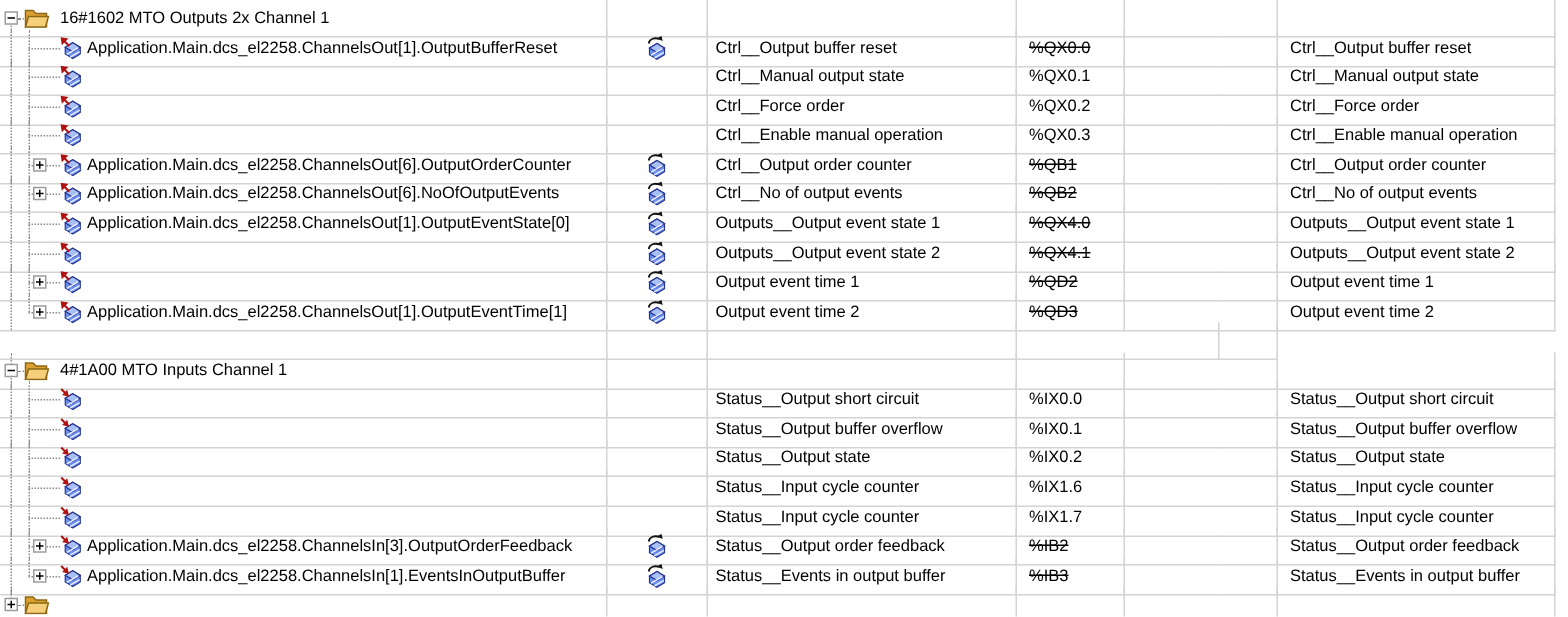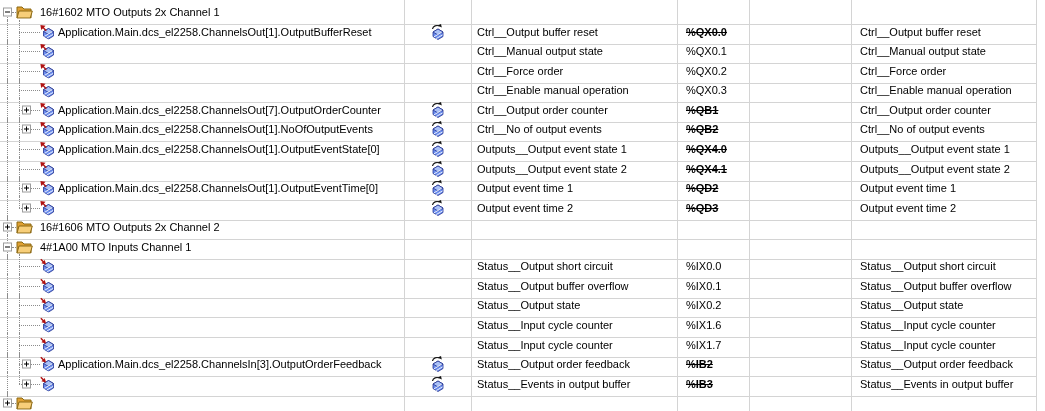--- a/index.html
+++ b/index.html
@@ -21,21 +21,21 @@
     box-sizing:border-box;
     border-right:1px solid var(--grid,#d4d4d4);
     border-bottom:1px solid var(--grid,#d4d4d4);
     display:flex;align-items:center;
     overflow:hidden;white-space:nowrap;
   }
   .c-channel{padding-left:5px;}
   .c-addr{padding-left:8px;}
   .c-type{padding-left:10px;margin-top:24px;}
   .c-desc{padding-left:8px;}
-  .struck{text-decoration:line-through;font-weight:bold;}
+  .struck{text-decoration:line-through;}
 
   
   .vline{position:absolute;width:0;border-left:1px dotted var(--dots,#8c8c8c);}
   .vline.root{left:7px;}
   .vline.child{left:19px;}
   .hline{position:absolute;top:50%;height:0;border-top:1px dotted var(--dots,#8c8c8c);}
   .hline.folder{left:12px;width:6px;}
   .hline.var{left:19px;width:21px;}
   .expand-box{
     position:absolute;top:50%;transform:translateY(-50%);
@@ -245,21 +245,21 @@
         </span>
       <span class="tree-icon var"><svg width="14" height="15" viewBox="0 0 14 15">
             <g transform="translate(3.5,4)">
               <polygon points="5,0 10,3 10,7.5 5,10.5 0,7.5 0,3" fill="#6c8ef0" stroke="#25348f" stroke-width="0.8"></polygon>
               <polygon points="5,0 10,3 5,6 0,3" fill="#a9c0f7" stroke="#25348f" stroke-width="0.8"></polygon>
               <path d="M1,7.8 L8.6,3.4 M3.2,9.6 L9.6,5.9" stroke="#e8eefb" stroke-width="1" fill="none"></path>
             </g>
             <path d="M2.6,2.6 L6.2,6.2" stroke="#b01212" stroke-width="1.4"></path>
             <polygon points="0.4,0.4 5.6,1.2 1.2,5.6" fill="#b01212"></polygon>
           </svg></span>
-      <span class="item-label var">Application.Main.dcs_el2258.ChannelsOut[7].OutputOrderCounter</span>
+      <span class="item-label var">Application.Main.dcs_el2258.ChannelsOut[6].OutputOrderCounter</span>
     </div>
     <div class="cell c-map">
       <span class="map-icon"><svg width="14" height="16" viewBox="0 0 14 16">
             <g transform="translate(2,5)">
               <polygon points="5,0 10,3 10,7.5 5,10.5 0,7.5 0,3" fill="#6c8ef0" stroke="#25348f" stroke-width="0.8"></polygon>
               <polygon points="5,0 10,3 5,6 0,3" fill="#a9c0f7" stroke="#25348f" stroke-width="0.8"></polygon>
               <path d="M1,7.8 L8.6,3.4 M3.2,9.6 L9.6,5.9" stroke="#e8eefb" stroke-width="1" fill="none"></path>
             </g>
             <path d="M1.5,5 C2,1.8 5.5,0.8 8.6,2" fill="none" stroke="#111" stroke-width="1.2"></path>
             <polygon points="10.8,3.4 10,0 6.6,1.6" fill="#111"></polygon>
@@ -290,21 +290,21 @@
         </span>
       <span class="tree-icon var"><svg width="14" height="15" viewBox="0 0 14 15">
             <g transform="translate(3.5,4)">
               <polygon points="5,0 10,3 10,7.5 5,10.5 0,7.5 0,3" fill="#6c8ef0" stroke="#25348f" stroke-width="0.8"></polygon>
               <polygon points="5,0 10,3 5,6 0,3" fill="#a9c0f7" stroke="#25348f" stroke-width="0.8"></polygon>
               <path d="M1,7.8 L8.6,3.4 M3.2,9.6 L9.6,5.9" stroke="#e8eefb" stroke-width="1" fill="none"></path>
             </g>
             <path d="M2.6,2.6 L6.2,6.2" stroke="#b01212" stroke-width="1.4"></path>
             <polygon points="0.4,0.4 5.6,1.2 1.2,5.6" fill="#b01212"></polygon>
           </svg></span>
-      <span class="item-label var">Application.Main.dcs_el2258.ChannelsOut[1].NoOfOutputEvents</span>
+      <span class="item-label var">Application.Main.dcs_el2258.ChannelsOut[6].NoOfOutputEvents</span>
     </div>
     <div class="cell c-map">
       <span class="map-icon"><svg width="14" height="16" viewBox="0 0 14 16">
             <g transform="translate(2,5)">
               <polygon points="5,0 10,3 10,7.5 5,10.5 0,7.5 0,3" fill="#6c8ef0" stroke="#25348f" stroke-width="0.8"></polygon>
               <polygon points="5,0 10,3 5,6 0,3" fill="#a9c0f7" stroke="#25348f" stroke-width="0.8"></polygon>
               <path d="M1,7.8 L8.6,3.4 M3.2,9.6 L9.6,5.9" stroke="#e8eefb" stroke-width="1" fill="none"></path>
             </g>
             <path d="M1.5,5 C2,1.8 5.5,0.8 8.6,2" fill="none" stroke="#111" stroke-width="1.2"></path>
             <polygon points="10.8,3.4 10,0 6.6,1.6" fill="#111"></polygon>
@@ -418,21 +418,20 @@
         </span>
       <span class="tree-icon var"><svg width="14" height="15" viewBox="0 0 14 15">
             <g transform="translate(3.5,4)">
               <polygon points="5,0 10,3 10,7.5 5,10.5 0,7.5 0,3" fill="#6c8ef0" stroke="#25348f" stroke-width="0.8"></polygon>
               <polygon points="5,0 10,3 5,6 0,3" fill="#a9c0f7" stroke="#25348f" stroke-width="0.8"></polygon>
               <path d="M1,7.8 L8.6,3.4 M3.2,9.6 L9.6,5.9" stroke="#e8eefb" stroke-width="1" fill="none"></path>
             </g>
             <path d="M2.6,2.6 L6.2,6.2" stroke="#b01212" stroke-width="1.4"></path>
             <polygon points="0.4,0.4 5.6,1.2 1.2,5.6" fill="#b01212"></polygon>
           </svg></span>
-      <span class="item-label var">Application.Main.dcs_el2258.ChannelsOut[1].OutputEventTime[0]</span>
     </div>
     <div class="cell c-map">
       <span class="map-icon"><svg width="14" height="16" viewBox="0 0 14 16">
             <g transform="translate(2,5)">
               <polygon points="5,0 10,3 10,7.5 5,10.5 0,7.5 0,3" fill="#6c8ef0" stroke="#25348f" stroke-width="0.8"></polygon>
               <polygon points="5,0 10,3 5,6 0,3" fill="#a9c0f7" stroke="#25348f" stroke-width="0.8"></polygon>
               <path d="M1,7.8 L8.6,3.4 M3.2,9.6 L9.6,5.9" stroke="#e8eefb" stroke-width="1" fill="none"></path>
             </g>
             <path d="M1.5,5 C2,1.8 5.5,0.8 8.6,2" fill="none" stroke="#111" stroke-width="1.2"></path>
             <polygon points="10.8,3.4 10,0 6.6,1.6" fill="#111"></polygon>
@@ -463,20 +462,21 @@
         </span>
       <span class="tree-icon var"><svg width="14" height="15" viewBox="0 0 14 15">
             <g transform="translate(3.5,4)">
               <polygon points="5,0 10,3 10,7.5 5,10.5 0,7.5 0,3" fill="#6c8ef0" stroke="#25348f" stroke-width="0.8"></polygon>
               <polygon points="5,0 10,3 5,6 0,3" fill="#a9c0f7" stroke="#25348f" stroke-width="0.8"></polygon>
               <path d="M1,7.8 L8.6,3.4 M3.2,9.6 L9.6,5.9" stroke="#e8eefb" stroke-width="1" fill="none"></path>
             </g>
             <path d="M2.6,2.6 L6.2,6.2" stroke="#b01212" stroke-width="1.4"></path>
             <polygon points="0.4,0.4 5.6,1.2 1.2,5.6" fill="#b01212"></polygon>
           </svg></span>
+      <span class="item-label var">Application.Main.dcs_el2258.ChannelsOut[1].OutputEventTime[1]</span>
     </div>
     <div class="cell c-map">
       <span class="map-icon"><svg width="14" height="16" viewBox="0 0 14 16">
             <g transform="translate(2,5)">
               <polygon points="5,0 10,3 10,7.5 5,10.5 0,7.5 0,3" fill="#6c8ef0" stroke="#25348f" stroke-width="0.8"></polygon>
               <polygon points="5,0 10,3 5,6 0,3" fill="#a9c0f7" stroke="#25348f" stroke-width="0.8"></polygon>
               <path d="M1,7.8 L8.6,3.4 M3.2,9.6 L9.6,5.9" stroke="#e8eefb" stroke-width="1" fill="none"></path>
             </g>
             <path d="M1.5,5 C2,1.8 5.5,0.8 8.6,2" fill="none" stroke="#111" stroke-width="1.2"></path>
             <polygon points="10.8,3.4 10,0 6.6,1.6" fill="#111"></polygon>
@@ -490,354 +490,341 @@
     </div>
     <div class="cell c-type">
       <span>UDINT</span>
     </div>
     <div class="cell c-default"></div>
     <div class="cell c-desc">
       <span>Output event time 2</span>
     </div>
   </div>
     <div class="row">
-    <div class="cell c-var">
-      <span class="vline root" style="top: 0px; bottom: 0px;"></span>
+    <div class="cell c-map">
+      
+    </div>
+    <div class="cell c-channel">
+      <span></span>
+    </div>
+    <div class="cell c-addr">
+      <span></span>
+    </div>
+    <div class="cell c-type">
+      <span></span>
+    </div>
+    <div class="cell c-default"></div>
+    <div class="cell c-desc">
+      <span></span>
+    </div>
+  </div>
+    <div class="row">
+    <div class="cell c-var">
+      <span class="vline root" style="top: 0px; bottom: 0px;"></span>
+
+      <span class="hline folder"></span>
+      <span class="expand-box minus folder">
+          <span class="ph"></span>
+        </span>
+      <span class="tree-icon folder"><svg width="17" height="13" viewBox="0 0 17 13">
+            <polygon points="1,12.5 1,1.5 6,1.5 8,3.5 15,3.5 15,12.5" fill="#dfa032" stroke="#8b6914"></polygon>
+            <polygon points="3,5.5 16.3,5.5 14.3,12.5 1,12.5" fill="#f7ce79" stroke="#8b6914"></polygon>
+          </svg></span>
+      <span class="item-label folder">4#1A00 MTO Inputs Channel 1</span>
+    </div>
+    <div class="cell c-map">
+      
+    </div>
+    <div class="cell c-channel">
+      <span></span>
+    </div>
+    <div class="cell c-addr">
+      <span></span>
+    </div>
+    <div class="cell c-type">
+      <span></span>
+    </div>
+    <div class="cell c-default"></div>
+    <div class="cell c-desc">
+      <span></span>
+    </div>
+  </div>
+    <div class="row">
+    <div class="cell c-var">
+      <span class="vline root" style="top: 0px; bottom: 0px;"></span>
+      <span class="vline child" style="top: 0px; bottom: 0px;"></span>
+      <span class="hline var"></span>
+
+      <span class="tree-icon var"><svg width="14" height="15" viewBox="0 0 14 15">
+            <g transform="translate(3.5,4)">
+              <polygon points="5,0 10,3 10,7.5 5,10.5 0,7.5 0,3" fill="#6c8ef0" stroke="#25348f" stroke-width="0.8"></polygon>
+              <polygon points="5,0 10,3 5,6 0,3" fill="#a9c0f7" stroke="#25348f" stroke-width="0.8"></polygon>
+              <path d="M1,7.8 L8.6,3.4 M3.2,9.6 L9.6,5.9" stroke="#e8eefb" stroke-width="1" fill="none"></path>
+            </g>
+            <path d="M0.8,0.8 L3.6,3.6" stroke="#b01212" stroke-width="1.4"></path>
+            <polygon points="6,6 4.8,1.4 1.4,4.8" fill="#b01212"></polygon>
+          </svg></span>
+      <span class="item-label var"></span>
+    </div>
+    <div class="cell c-map">
+      
+    </div>
+    <div class="cell c-channel">
+      <span>Status__Output short circuit</span>
+    </div>
+    <div class="cell c-addr">
+      <span>%IX0.0</span>
+    </div>
+    <div class="cell c-type">
+      <span>BIT</span>
+    </div>
+    <div class="cell c-default"></div>
+    <div class="cell c-desc">
+      <span>Status__Output short circuit</span>
+    </div>
+  </div>
+    <div class="row">
+    <div class="cell c-var">
+      <span class="vline root" style="top: 0px; bottom: 0px;"></span>
+      <span class="vline child" style="top: 0px; bottom: 0px;"></span>
+      <span class="hline var"></span>
+
+      <span class="tree-icon var"><svg width="14" height="15" viewBox="0 0 14 15">
+            <g transform="translate(3.5,4)">
+              <polygon points="5,0 10,3 10,7.5 5,10.5 0,7.5 0,3" fill="#6c8ef0" stroke="#25348f" stroke-width="0.8"></polygon>
+              <polygon points="5,0 10,3 5,6 0,3" fill="#a9c0f7" stroke="#25348f" stroke-width="0.8"></polygon>
+              <path d="M1,7.8 L8.6,3.4 M3.2,9.6 L9.6,5.9" stroke="#e8eefb" stroke-width="1" fill="none"></path>
+            </g>
+            <path d="M0.8,0.8 L3.6,3.6" stroke="#b01212" stroke-width="1.4"></path>
+            <polygon points="6,6 4.8,1.4 1.4,4.8" fill="#b01212"></polygon>
+          </svg></span>
+      <span class="item-label var"></span>
+    </div>
+    <div class="cell c-map">
+      
+    </div>
+    <div class="cell c-channel">
+      <span>Status__Output buffer overflow</span>
+    </div>
+    <div class="cell c-addr">
+      <span>%IX0.1</span>
+    </div>
+    <div class="cell c-type">
+      <span>BIT</span>
+    </div>
+    <div class="cell c-default"></div>
+    <div class="cell c-desc">
+      <span>Status__Output buffer overflow</span>
+    </div>
+  </div>
+    <div class="row">
+    <div class="cell c-var">
+      <span class="vline root" style="top: 0px; bottom: 0px;"></span>
+      <span class="vline child" style="top: 0px; bottom: 0px;"></span>
+      <span class="hline var"></span>
+
+      <span class="tree-icon var"><svg width="14" height="15" viewBox="0 0 14 15">
+            <g transform="translate(3.5,4)">
+              <polygon points="5,0 10,3 10,7.5 5,10.5 0,7.5 0,3" fill="#6c8ef0" stroke="#25348f" stroke-width="0.8"></polygon>
+              <polygon points="5,0 10,3 5,6 0,3" fill="#a9c0f7" stroke="#25348f" stroke-width="0.8"></polygon>
+              <path d="M1,7.8 L8.6,3.4 M3.2,9.6 L9.6,5.9" stroke="#e8eefb" stroke-width="1" fill="none"></path>
+            </g>
+            <path d="M0.8,0.8 L3.6,3.6" stroke="#b01212" stroke-width="1.4"></path>
+            <polygon points="6,6 4.8,1.4 1.4,4.8" fill="#b01212"></polygon>
+          </svg></span>
+      <span class="item-label var"></span>
+    </div>
+    <div class="cell c-map">
+      
+    </div>
+    <div class="cell c-channel">
+      <span>Status__Output state</span>
+    </div>
+    <div class="cell c-addr">
+      <span>%IX0.2</span>
+    </div>
+    <div class="cell c-type">
+      <span>BIT</span>
+    </div>
+    <div class="cell c-default"></div>
+    <div class="cell c-desc">
+      <span>Status__Output state</span>
+    </div>
+  </div>
+    <div class="row">
+    <div class="cell c-var">
+      <span class="vline root" style="top: 0px; bottom: 0px;"></span>
+      <span class="vline child" style="top: 0px; bottom: 0px;"></span>
+      <span class="hline var"></span>
+
+      <span class="tree-icon var"><svg width="14" height="15" viewBox="0 0 14 15">
+            <g transform="translate(3.5,4)">
+              <polygon points="5,0 10,3 10,7.5 5,10.5 0,7.5 0,3" fill="#6c8ef0" stroke="#25348f" stroke-width="0.8"></polygon>
+              <polygon points="5,0 10,3 5,6 0,3" fill="#a9c0f7" stroke="#25348f" stroke-width="0.8"></polygon>
+              <path d="M1,7.8 L8.6,3.4 M3.2,9.6 L9.6,5.9" stroke="#e8eefb" stroke-width="1" fill="none"></path>
+            </g>
+            <path d="M0.8,0.8 L3.6,3.6" stroke="#b01212" stroke-width="1.4"></path>
+            <polygon points="6,6 4.8,1.4 1.4,4.8" fill="#b01212"></polygon>
+          </svg></span>
+      <span class="item-label var"></span>
+    </div>
+    <div class="cell c-map">
+      
+    </div>
+    <div class="cell c-channel">
+      <span>Status__Input cycle counter</span>
+    </div>
+    <div class="cell c-addr">
+      <span>%IX1.6</span>
+    </div>
+    <div class="cell c-type">
+      <span>BIT</span>
+    </div>
+    <div class="cell c-default"></div>
+    <div class="cell c-desc">
+      <span>Status__Input cycle counter</span>
+    </div>
+  </div>
+    <div class="row">
+    <div class="cell c-var">
+      <span class="vline root" style="top: 0px; bottom: 0px;"></span>
+      <span class="vline child" style="top: 0px; bottom: 0px;"></span>
+      <span class="hline var"></span>
+
+      <span class="tree-icon var"><svg width="14" height="15" viewBox="0 0 14 15">
+            <g transform="translate(3.5,4)">
+              <polygon points="5,0 10,3 10,7.5 5,10.5 0,7.5 0,3" fill="#6c8ef0" stroke="#25348f" stroke-width="0.8"></polygon>
+              <polygon points="5,0 10,3 5,6 0,3" fill="#a9c0f7" stroke="#25348f" stroke-width="0.8"></polygon>
+              <path d="M1,7.8 L8.6,3.4 M3.2,9.6 L9.6,5.9" stroke="#e8eefb" stroke-width="1" fill="none"></path>
+            </g>
+            <path d="M0.8,0.8 L3.6,3.6" stroke="#b01212" stroke-width="1.4"></path>
+            <polygon points="6,6 4.8,1.4 1.4,4.8" fill="#b01212"></polygon>
+          </svg></span>
+      <span class="item-label var"></span>
+    </div>
+    <div class="cell c-map">
+      
+    </div>
+    <div class="cell c-channel">
+      <span>Status__Input cycle counter</span>
+    </div>
+    <div class="cell c-addr">
+      <span>%IX1.7</span>
+    </div>
+    <div class="cell c-type">
+      <span>BIT</span>
+    </div>
+    <div class="cell c-default"></div>
+    <div class="cell c-desc">
+      <span>Status__Input cycle counter</span>
+    </div>
+  </div>
+    <div class="row">
+    <div class="cell c-var">
+      <span class="vline root" style="top: 0px; bottom: 0px;"></span>
+      <span class="vline child" style="top: 0px; bottom: 0px;"></span>
+      <span class="hline var"></span>
+      <span class="expand-box plus var">
+          <span class="ph"></span>
+          <span class="pv"></span>
+        </span>
+      <span class="tree-icon var"><svg width="14" height="15" viewBox="0 0 14 15">
+            <g transform="translate(3.5,4)">
+              <polygon points="5,0 10,3 10,7.5 5,10.5 0,7.5 0,3" fill="#6c8ef0" stroke="#25348f" stroke-width="0.8"></polygon>
+              <polygon points="5,0 10,3 5,6 0,3" fill="#a9c0f7" stroke="#25348f" stroke-width="0.8"></polygon>
+              <path d="M1,7.8 L8.6,3.4 M3.2,9.6 L9.6,5.9" stroke="#e8eefb" stroke-width="1" fill="none"></path>
+            </g>
+            <path d="M0.8,0.8 L3.6,3.6" stroke="#b01212" stroke-width="1.4"></path>
+            <polygon points="6,6 4.8,1.4 1.4,4.8" fill="#b01212"></polygon>
+          </svg></span>
+      <span class="item-label var">Application.Main.dcs_el2258.ChannelsIn[3].OutputOrderFeedback</span>
+    </div>
+    <div class="cell c-map">
+      <span class="map-icon"><svg width="14" height="16" viewBox="0 0 14 16">
+            <g transform="translate(2,5)">
+              <polygon points="5,0 10,3 10,7.5 5,10.5 0,7.5 0,3" fill="#6c8ef0" stroke="#25348f" stroke-width="0.8"></polygon>
+              <polygon points="5,0 10,3 5,6 0,3" fill="#a9c0f7" stroke="#25348f" stroke-width="0.8"></polygon>
+              <path d="M1,7.8 L8.6,3.4 M3.2,9.6 L9.6,5.9" stroke="#e8eefb" stroke-width="1" fill="none"></path>
+            </g>
+            <path d="M1.5,5 C2,1.8 5.5,0.8 8.6,2" fill="none" stroke="#111" stroke-width="1.2"></path>
+            <polygon points="10.8,3.4 10,0 6.6,1.6" fill="#111"></polygon>
+          </svg></span>
+    </div>
+    <div class="cell c-channel">
+      <span>Status__Output order feedback</span>
+    </div>
+    <div class="cell c-addr">
+      <span class="struck">%IB2</span>
+    </div>
+    <div class="cell c-type">
+      <span>USINT</span>
+    </div>
+    <div class="cell c-default"></div>
+    <div class="cell c-desc">
+      <span>Status__Output order feedback</span>
+    </div>
+  </div>
+    <div class="row">
+    <div class="cell c-var">
+      <span class="vline root" style="top: 0px; bottom: 0px;"></span>
+      <span class="vline child" style="top: 0px; bottom: 50%;"></span>
+      <span class="hline var"></span>
+      <span class="expand-box plus var">
+          <span class="ph"></span>
+          <span class="pv"></span>
+        </span>
+      <span class="tree-icon var"><svg width="14" height="15" viewBox="0 0 14 15">
+            <g transform="translate(3.5,4)">
+              <polygon points="5,0 10,3 10,7.5 5,10.5 0,7.5 0,3" fill="#6c8ef0" stroke="#25348f" stroke-width="0.8"></polygon>
+              <polygon points="5,0 10,3 5,6 0,3" fill="#a9c0f7" stroke="#25348f" stroke-width="0.8"></polygon>
+              <path d="M1,7.8 L8.6,3.4 M3.2,9.6 L9.6,5.9" stroke="#e8eefb" stroke-width="1" fill="none"></path>
+            </g>
+            <path d="M0.8,0.8 L3.6,3.6" stroke="#b01212" stroke-width="1.4"></path>
+            <polygon points="6,6 4.8,1.4 1.4,4.8" fill="#b01212"></polygon>
+          </svg></span>
+      <span class="item-label var">Application.Main.dcs_el2258.ChannelsIn[1].EventsInOutputBuffer</span>
+    </div>
+    <div class="cell c-map">
+      <span class="map-icon"><svg width="14" height="16" viewBox="0 0 14 16">
+            <g transform="translate(2,5)">
+              <polygon points="5,0 10,3 10,7.5 5,10.5 0,7.5 0,3" fill="#6c8ef0" stroke="#25348f" stroke-width="0.8"></polygon>
+              <polygon points="5,0 10,3 5,6 0,3" fill="#a9c0f7" stroke="#25348f" stroke-width="0.8"></polygon>
+              <path d="M1,7.8 L8.6,3.4 M3.2,9.6 L9.6,5.9" stroke="#e8eefb" stroke-width="1" fill="none"></path>
+            </g>
+            <path d="M1.5,5 C2,1.8 5.5,0.8 8.6,2" fill="none" stroke="#111" stroke-width="1.2"></path>
+            <polygon points="10.8,3.4 10,0 6.6,1.6" fill="#111"></polygon>
+          </svg></span>
+    </div>
+    <div class="cell c-channel">
+      <span>Status__Events in output buffer</span>
+    </div>
+    <div class="cell c-addr">
+      <span class="struck">%IB3</span>
+    </div>
+    <div class="cell c-type">
+      <span>USINT</span>
+    </div>
+    <div class="cell c-default"></div>
+    <div class="cell c-desc">
+      <span>Status__Events in output buffer</span>
+    </div>
+  </div>
+    <div class="row">
+    <div class="cell c-var">
+      <span class="vline root" style="top: 0px; bottom: 50%;"></span>
 
       <span class="hline folder"></span>
       <span class="expand-box plus folder">
           <span class="ph"></span>
           <span class="pv"></span>
         </span>
       <span class="tree-icon folder"><svg width="17" height="13" viewBox="0 0 17 13">
             <polygon points="1,12.5 1,1.5 6,1.5 8,3.5 15,3.5 15,12.5" fill="#dfa032" stroke="#8b6914"></polygon>
             <polygon points="3,5.5 16.3,5.5 14.3,12.5 1,12.5" fill="#f7ce79" stroke="#8b6914"></polygon>
           </svg></span>
-      <span class="item-label folder">16#1606 MTO Outputs 2x Channel 2</span>
-    </div>
-    <div class="cell c-map">
-      
-    </div>
-    <div class="cell c-channel">
-      <span></span>
-    </div>
-    <div class="cell c-addr">
-      <span></span>
-    </div>
-    <div class="cell c-type">
-      <span></span>
-    </div>
-    <div class="cell c-default"></div>
-    <div class="cell c-desc">
-      <span></span>
-    </div>
-  </div>
-    <div class="row">
-    <div class="cell c-var">
-      <span class="vline root" style="top: 0px; bottom: 0px;"></span>
-
-      <span class="hline folder"></span>
-      <span class="expand-box minus folder">
-          <span class="ph"></span>
-        </span>
-      <span class="tree-icon folder"><svg width="17" height="13" viewBox="0 0 17 13">
-            <polygon points="1,12.5 1,1.5 6,1.5 8,3.5 15,3.5 15,12.5" fill="#dfa032" stroke="#8b6914"></polygon>
-            <polygon points="3,5.5 16.3,5.5 14.3,12.5 1,12.5" fill="#f7ce79" stroke="#8b6914"></polygon>
-          </svg></span>
-      <span class="item-label folder">4#1A00 MTO Inputs Channel 1</span>
-    </div>
-    <div class="cell c-map">
-      
-    </div>
-    <div class="cell c-channel">
-      <span></span>
-    </div>
-    <div class="cell c-addr">
-      <span></span>
-    </div>
-    <div class="cell c-type">
-      <span></span>
-    </div>
-    <div class="cell c-default"></div>
-    <div class="cell c-desc">
-      <span></span>
-    </div>
-  </div>
-    <div class="row">
-    <div class="cell c-var">
-      <span class="vline root" style="top: 0px; bottom: 0px;"></span>
-      <span class="vline child" style="top: 0px; bottom: 0px;"></span>
-      <span class="hline var"></span>
-
-      <span class="tree-icon var"><svg width="14" height="15" viewBox="0 0 14 15">
-            <g transform="translate(3.5,4)">
-              <polygon points="5,0 10,3 10,7.5 5,10.5 0,7.5 0,3" fill="#6c8ef0" stroke="#25348f" stroke-width="0.8"></polygon>
-              <polygon points="5,0 10,3 5,6 0,3" fill="#a9c0f7" stroke="#25348f" stroke-width="0.8"></polygon>
-              <path d="M1,7.8 L8.6,3.4 M3.2,9.6 L9.6,5.9" stroke="#e8eefb" stroke-width="1" fill="none"></path>
-            </g>
-            <path d="M0.8,0.8 L3.6,3.6" stroke="#b01212" stroke-width="1.4"></path>
-            <polygon points="6,6 4.8,1.4 1.4,4.8" fill="#b01212"></polygon>
-          </svg></span>
-      <span class="item-label var"></span>
-    </div>
-    <div class="cell c-map">
-      
-    </div>
-    <div class="cell c-channel">
-      <span>Status__Output short circuit</span>
-    </div>
-    <div class="cell c-addr">
-      <span>%IX0.0</span>
-    </div>
-    <div class="cell c-type">
-      <span>BIT</span>
-    </div>
-    <div class="cell c-default"></div>
-    <div class="cell c-desc">
-      <span>Status__Output short circuit</span>
-    </div>
-  </div>
-    <div class="row">
-    <div class="cell c-var">
-      <span class="vline root" style="top: 0px; bottom: 0px;"></span>
-      <span class="vline child" style="top: 0px; bottom: 0px;"></span>
-      <span class="hline var"></span>
-
-      <span class="tree-icon var"><svg width="14" height="15" viewBox="0 0 14 15">
-            <g transform="translate(3.5,4)">
-              <polygon points="5,0 10,3 10,7.5 5,10.5 0,7.5 0,3" fill="#6c8ef0" stroke="#25348f" stroke-width="0.8"></polygon>
-              <polygon points="5,0 10,3 5,6 0,3" fill="#a9c0f7" stroke="#25348f" stroke-width="0.8"></polygon>
-              <path d="M1,7.8 L8.6,3.4 M3.2,9.6 L9.6,5.9" stroke="#e8eefb" stroke-width="1" fill="none"></path>
-            </g>
-            <path d="M0.8,0.8 L3.6,3.6" stroke="#b01212" stroke-width="1.4"></path>
-            <polygon points="6,6 4.8,1.4 1.4,4.8" fill="#b01212"></polygon>
-          </svg></span>
-      <span class="item-label var"></span>
-    </div>
-    <div class="cell c-map">
-      
-    </div>
-    <div class="cell c-channel">
-      <span>Status__Output buffer overflow</span>
-    </div>
-    <div class="cell c-addr">
-      <span>%IX0.1</span>
-    </div>
-    <div class="cell c-type">
-      <span>BIT</span>
-    </div>
-    <div class="cell c-default"></div>
-    <div class="cell c-desc">
-      <span>Status__Output buffer overflow</span>
-    </div>
-  </div>
-    <div class="row">
-    <div class="cell c-var">
-      <span class="vline root" style="top: 0px; bottom: 0px;"></span>
-      <span class="vline child" style="top: 0px; bottom: 0px;"></span>
-      <span class="hline var"></span>
-
-      <span class="tree-icon var"><svg width="14" height="15" viewBox="0 0 14 15">
-            <g transform="translate(3.5,4)">
-              <polygon points="5,0 10,3 10,7.5 5,10.5 0,7.5 0,3" fill="#6c8ef0" stroke="#25348f" stroke-width="0.8"></polygon>
-              <polygon points="5,0 10,3 5,6 0,3" fill="#a9c0f7" stroke="#25348f" stroke-width="0.8"></polygon>
-              <path d="M1,7.8 L8.6,3.4 M3.2,9.6 L9.6,5.9" stroke="#e8eefb" stroke-width="1" fill="none"></path>
-            </g>
-            <path d="M0.8,0.8 L3.6,3.6" stroke="#b01212" stroke-width="1.4"></path>
-            <polygon points="6,6 4.8,1.4 1.4,4.8" fill="#b01212"></polygon>
-          </svg></span>
-      <span class="item-label var"></span>
-    </div>
-    <div class="cell c-map">
-      
-    </div>
-    <div class="cell c-channel">
-      <span>Status__Output state</span>
-    </div>
-    <div class="cell c-addr">
-      <span>%IX0.2</span>
-    </div>
-    <div class="cell c-type">
-      <span>BIT</span>
-    </div>
-    <div class="cell c-default"></div>
-    <div class="cell c-desc">
-      <span>Status__Output state</span>
-    </div>
-  </div>
-    <div class="row">
-    <div class="cell c-var">
-      <span class="vline root" style="top: 0px; bottom: 0px;"></span>
-      <span class="vline child" style="top: 0px; bottom: 0px;"></span>
-      <span class="hline var"></span>
-
-      <span class="tree-icon var"><svg width="14" height="15" viewBox="0 0 14 15">
-            <g transform="translate(3.5,4)">
-              <polygon points="5,0 10,3 10,7.5 5,10.5 0,7.5 0,3" fill="#6c8ef0" stroke="#25348f" stroke-width="0.8"></polygon>
-              <polygon points="5,0 10,3 5,6 0,3" fill="#a9c0f7" stroke="#25348f" stroke-width="0.8"></polygon>
-              <path d="M1,7.8 L8.6,3.4 M3.2,9.6 L9.6,5.9" stroke="#e8eefb" stroke-width="1" fill="none"></path>
-            </g>
-            <path d="M0.8,0.8 L3.6,3.6" stroke="#b01212" stroke-width="1.4"></path>
-            <polygon points="6,6 4.8,1.4 1.4,4.8" fill="#b01212"></polygon>
-          </svg></span>
-      <span class="item-label var"></span>
-    </div>
-    <div class="cell c-map">
-      
-    </div>
-    <div class="cell c-channel">
-      <span>Status__Input cycle counter</span>
-    </div>
-    <div class="cell c-addr">
-      <span>%IX1.6</span>
-    </div>
-    <div class="cell c-type">
-      <span>BIT</span>
-    </div>
-    <div class="cell c-default"></div>
-    <div class="cell c-desc">
-      <span>Status__Input cycle counter</span>
-    </div>
-  </div>
-    <div class="row">
-    <div class="cell c-var">
-      <span class="vline root" style="top: 0px; bottom: 0px;"></span>
-      <span class="vline child" style="top: 0px; bottom: 0px;"></span>
-      <span class="hline var"></span>
-
-      <span class="tree-icon var"><svg width="14" height="15" viewBox="0 0 14 15">
-            <g transform="translate(3.5,4)">
-              <polygon points="5,0 10,3 10,7.5 5,10.5 0,7.5 0,3" fill="#6c8ef0" stroke="#25348f" stroke-width="0.8"></polygon>
-              <polygon points="5,0 10,3 5,6 0,3" fill="#a9c0f7" stroke="#25348f" stroke-width="0.8"></polygon>
-              <path d="M1,7.8 L8.6,3.4 M3.2,9.6 L9.6,5.9" stroke="#e8eefb" stroke-width="1" fill="none"></path>
-            </g>
-            <path d="M0.8,0.8 L3.6,3.6" stroke="#b01212" stroke-width="1.4"></path>
-            <polygon points="6,6 4.8,1.4 1.4,4.8" fill="#b01212"></polygon>
-          </svg></span>
-      <span class="item-label var"></span>
-    </div>
-    <div class="cell c-map">
-      
-    </div>
-    <div class="cell c-channel">
-      <span>Status__Input cycle counter</span>
-    </div>
-    <div class="cell c-addr">
-      <span>%IX1.7</span>
-    </div>
-    <div class="cell c-type">
-      <span>BIT</span>
-    </div>
-    <div class="cell c-default"></div>
-    <div class="cell c-desc">
-      <span>Status__Input cycle counter</span>
-    </div>
-  </div>
-    <div class="row">
-    <div class="cell c-var">
-      <span class="vline root" style="top: 0px; bottom: 0px;"></span>
-      <span class="vline child" style="top: 0px; bottom: 0px;"></span>
-      <span class="hline var"></span>
-      <span class="expand-box plus var">
-          <span class="ph"></span>
-          <span class="pv"></span>
-        </span>
-      <span class="tree-icon var"><svg width="14" height="15" viewBox="0 0 14 15">
-            <g transform="translate(3.5,4)">
-              <polygon points="5,0 10,3 10,7.5 5,10.5 0,7.5 0,3" fill="#6c8ef0" stroke="#25348f" stroke-width="0.8"></polygon>
-              <polygon points="5,0 10,3 5,6 0,3" fill="#a9c0f7" stroke="#25348f" stroke-width="0.8"></polygon>
-              <path d="M1,7.8 L8.6,3.4 M3.2,9.6 L9.6,5.9" stroke="#e8eefb" stroke-width="1" fill="none"></path>
-            </g>
-            <path d="M0.8,0.8 L3.6,3.6" stroke="#b01212" stroke-width="1.4"></path>
-            <polygon points="6,6 4.8,1.4 1.4,4.8" fill="#b01212"></polygon>
-          </svg></span>
-      <span class="item-label var">Application.Main.dcs_el2258.ChannelsIn[3].OutputOrderFeedback</span>
-    </div>
-    <div class="cell c-map">
-      <span class="map-icon"><svg width="14" height="16" viewBox="0 0 14 16">
-            <g transform="translate(2,5)">
-              <polygon points="5,0 10,3 10,7.5 5,10.5 0,7.5 0,3" fill="#6c8ef0" stroke="#25348f" stroke-width="0.8"></polygon>
-              <polygon points="5,0 10,3 5,6 0,3" fill="#a9c0f7" stroke="#25348f" stroke-width="0.8"></polygon>
-              <path d="M1,7.8 L8.6,3.4 M3.2,9.6 L9.6,5.9" stroke="#e8eefb" stroke-width="1" fill="none"></path>
-            </g>
-            <path d="M1.5,5 C2,1.8 5.5,0.8 8.6,2" fill="none" stroke="#111" stroke-width="1.2"></path>
-            <polygon points="10.8,3.4 10,0 6.6,1.6" fill="#111"></polygon>
-          </svg></span>
-    </div>
-    <div class="cell c-channel">
-      <span>Status__Output order feedback</span>
-    </div>
-    <div class="cell c-addr">
-      <span class="struck">%IB2</span>
-    </div>
-    <div class="cell c-type">
-      <span>USINT</span>
-    </div>
-    <div class="cell c-default"></div>
-    <div class="cell c-desc">
-      <span>Status__Output order feedback</span>
-    </div>
-  </div>
-    <div class="row">
-    <div class="cell c-var">
-      <span class="vline root" style="top: 0px; bottom: 0px;"></span>
-      <span class="vline child" style="top: 0px; bottom: 50%;"></span>
-      <span class="hline var"></span>
-      <span class="expand-box plus var">
-          <span class="ph"></span>
-          <span class="pv"></span>
-        </span>
-      <span class="tree-icon var"><svg width="14" height="15" viewBox="0 0 14 15">
-            <g transform="translate(3.5,4)">
-              <polygon points="5,0 10,3 10,7.5 5,10.5 0,7.5 0,3" fill="#6c8ef0" stroke="#25348f" stroke-width="0.8"></polygon>
-              <polygon points="5,0 10,3 5,6 0,3" fill="#a9c0f7" stroke="#25348f" stroke-width="0.8"></polygon>
-              <path d="M1,7.8 L8.6,3.4 M3.2,9.6 L9.6,5.9" stroke="#e8eefb" stroke-width="1" fill="none"></path>
-            </g>
-            <path d="M0.8,0.8 L3.6,3.6" stroke="#b01212" stroke-width="1.4"></path>
-            <polygon points="6,6 4.8,1.4 1.4,4.8" fill="#b01212"></polygon>
-          </svg></span>
-    </div>
-    <div class="cell c-map">
-      <span class="map-icon"><svg width="14" height="16" viewBox="0 0 14 16">
-            <g transform="translate(2,5)">
-              <polygon points="5,0 10,3 10,7.5 5,10.5 0,7.5 0,3" fill="#6c8ef0" stroke="#25348f" stroke-width="0.8"></polygon>
-              <polygon points="5,0 10,3 5,6 0,3" fill="#a9c0f7" stroke="#25348f" stroke-width="0.8"></polygon>
-              <path d="M1,7.8 L8.6,3.4 M3.2,9.6 L9.6,5.9" stroke="#e8eefb" stroke-width="1" fill="none"></path>
-            </g>
-            <path d="M1.5,5 C2,1.8 5.5,0.8 8.6,2" fill="none" stroke="#111" stroke-width="1.2"></path>
-            <polygon points="10.8,3.4 10,0 6.6,1.6" fill="#111"></polygon>
-          </svg></span>
-    </div>
-    <div class="cell c-channel">
-      <span>Status__Events in output buffer</span>
-    </div>
-    <div class="cell c-addr">
-      <span class="struck">%IB3</span>
-    </div>
-    <div class="cell c-type">
-      <span>USINT</span>
-    </div>
-    <div class="cell c-default"></div>
-    <div class="cell c-desc">
-      <span>Status__Events in output buffer</span>
-    </div>
-  </div>
-    <div class="row">
-    <div class="cell c-var">
-      <span class="vline root" style="top: 0px; bottom: 50%;"></span>
-
-      <span class="hline folder"></span>
-      <span class="expand-box plus folder">
-          <span class="ph"></span>
-          <span class="pv"></span>
-        </span>
-      <span class="tree-icon folder"><svg width="17" height="13" viewBox="0 0 17 13">
-            <polygon points="1,12.5 1,1.5 6,1.5 8,3.5 15,3.5 15,12.5" fill="#dfa032" stroke="#8b6914"></polygon>
-            <polygon points="3,5.5 16.3,5.5 14.3,12.5 1,12.5" fill="#f7ce79" stroke="#8b6914"></polygon>
-          </svg></span>
     </div>
     <div class="cell c-map">
       
     </div>
     <div class="cell c-channel">
       <span></span>
     </div>
     <div class="cell c-addr">
       <span></span>
     </div>

